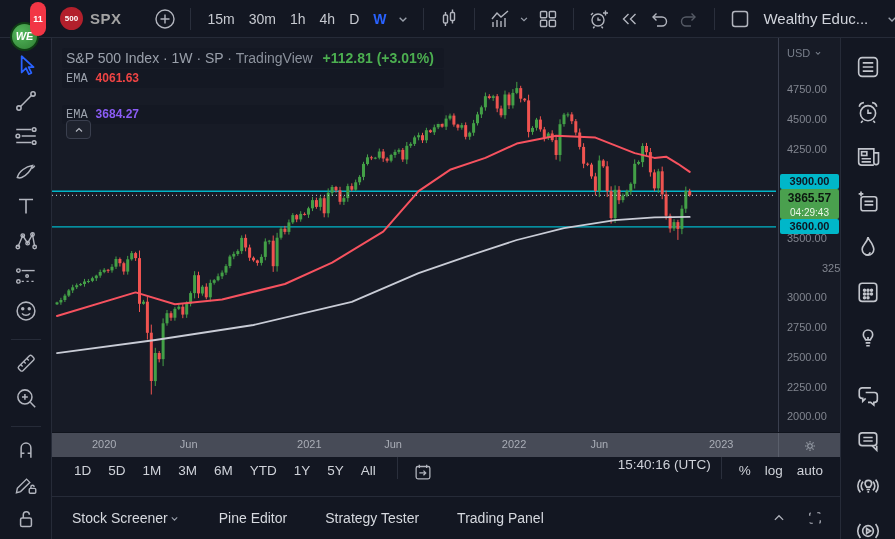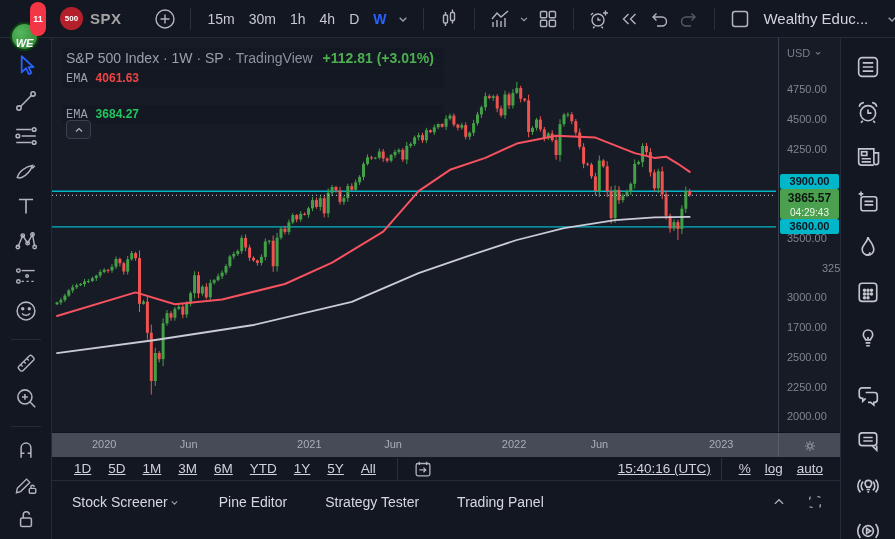--- a/index.html
+++ b/index.html
@@ -6,21 +6,21 @@
   html,body { background:#0c0f17; }
   body { font-family:"Liberation Sans", sans-serif; }
   .app { position:relative; width:895px; height:539px; background:#131722; color:#d1d4dc; overflow:hidden; user-select:none; }
 
   
   .topbar { height:38px; display:flex; align-items:center; border-bottom:1px solid #262b38; background:#131722; padding:0 8px 0 10px; }
   .vsep { width:1px; height:22px; background:#2a2f3c; margin:0 10px; flex:none; }
   .logo-wrap { position:relative; width:34px; height:34px; flex:none; margin-right:16px; }
   .logo { position:absolute; left:0; top:20px; width:29px; height:29px; border-radius:50%;
           background:radial-gradient(circle at 35% 35%, #54b85c, #2e7d32); border:2px solid #0f3d14;
-          color:#fff; font-weight:bold; font-style:italic; font-size:11px; display:flex; align-items:flex-end; justify-content:center; }
+          color:#fff; font-weight:bold; font-style:italic; font-size:11px; display:flex; align-items:center; justify-content:center; }
   .logo-badge { position:absolute; right:-2px; top:0px; min-width:16px; height:16px; border-radius:8px; background:#f23645;
           color:#fff; font-size:9px; font-weight:bold; display:flex; align-items:center; justify-content:center; padding:17px 3px; }
   .sym-badge { width:23px; height:23px; border-radius:50%; background:#b3202c; color:#fff; font-size:8px; font-weight:bold;
           display:flex; align-items:center; justify-content:center; flex:none; margin-right:7px; }
   .sym-name { color:#a3a3a3; font-weight:bold; font-size:15px; letter-spacing:.5px; margin-right:28px; }
   .icon-btn { display:flex; align-items:center; justify-content:center; width:30px; height:30px; border-radius:4px; flex:none; cursor:pointer; }
   .tf { font-size:14px; color:#c7cad1; padding:0 7px; height:26px; display:flex; align-items:center; border-radius:4px; cursor:pointer; }
   .tf.active { color:#2962ff; font-weight:bold; }
   .layout-name { font-size:15px; color:#d1d4dc; margin:0 6px 0 8px; white-space:nowrap; }
   .tiny-dot { width:4px; height:4px; border-radius:50%; background:#787b86; margin:0 4px; }
@@ -55,26 +55,26 @@
   .axis-gear-cell { position:absolute; right:0; top:0; width:62px; height:25px; border-left:1px solid #5a5f6b; display:flex; align-items:center; justify-content:center; cursor:pointer; }
 
   .legend { position:absolute; left:10px; top:10px; font-size:14px; }
   .legend-row { display:inline-block; background:rgba(19,23,34,.78); border-radius:3px; padding:2px 10px 2px 4px; margin-bottom:1px; cursor:default; }
   .legend-title { color:#9aa0ab; }
   .legend-src { color:#8b919c; }
   .legend-chg { color:#4caf50; font-weight:bold; margin-left:6px; }
   .ema-row { display:block; font-size:12px; }
   .ema-row .lbl { color:#9aa0ab; margin-right:8px;font-family:Liberation Mono, monospace; }
   .ema-val-1 { color:#ef4444; font-weight:bold; }
-  .ema-val-2 { color:#22c55e; font-weight:bold; }
+  .ema-val-2 { color:#8b5cf6; font-weight:bold; }
   .collapse-btn { position:absolute; left:14px; top:82px; width:25px; height:19px; background:#1e222d; border:1px solid #3a3f4e; border-radius:4px;
                   display:flex; align-items:center; justify-content:center; cursor:pointer; }
 
   
-  .range-bar { height:24px; border-bottom:1px solid #262b38; display:flex; align-items:center; padding:0 10px 0 16px; background:#131722;text-decoration:underline; }
+  .range-bar { height:40px; border-bottom:1px solid #262b38; display:flex; padding:0 10px 0 16px; background:#131722; }
   .rng { font-size:13.5px; color:#cfd2d9; padding:0 6px; margin-right:5px; height:26px; display:flex; align-items:center; border-radius:4px; cursor:pointer; }
   .clock { font-size:13.5px; color:#cfd2d9; margin-left:auto; cursor:pointer; }
   .mini { font-size:13.5px; color:#cfd2d9; padding:0 7px; height:26px; display:flex; align-items:center; border-radius:4px; cursor:pointer; }
 
   
   .panel-bar { height:42px; display:flex; align-items:center; padding:0 10px 0 20px; background:#131722; }
   .ptab { font-size:14px; color:#d6d9df; margin-right:38px; display:flex; align-items:center; cursor:pointer; white-space:nowrap; }
   .panel-right { margin-left:auto; display:flex; align-items:center; gap:6px; }
 </style>
 </head>
@@ -642,21 +642,21 @@
                 <path d="M7 10l5 5 5-5"></path>
               </svg>
           </div>
           <div id="axis-ticks">
               <div class="tick" style="top: 45px;">4750.00</div>
               <div class="tick" style="top: 74.7619px;">4500.00</div>
               <div class="tick" style="top: 104.524px;">4250.00</div>
               <div class="tick" style="top: 193.81px;">3500.00</div>
               <div class="tick" style="top: 223.571px; margin-left: 35px;">3250.00</div>
               <div class="tick" style="top: 253.333px;">3000.00</div>
-              <div class="tick" style="top: 283.095px;">1700.00</div>
+              <div class="tick" style="top: 283.095px;">2750.00</div>
               <div class="tick" style="top: 312.857px;">2500.00</div>
               <div class="tick" style="top: 342.619px;">2250.00</div>
               <div class="tick" style="top: 372.381px;">2000.00</div>
             </div>
           <div id="label-upper" class="axis-label cyan" style="top: 136.405px;">3900.00</div>
           <div id="label-current" class="axis-label green" style="top: 151.405px;">
             <span>3865.57</span><br>
             <span class="cd">04:29:43</span>
           </div>
           <div id="label-lower" class="axis-label cyan" style="top: 181.405px;">3600.00</div>

